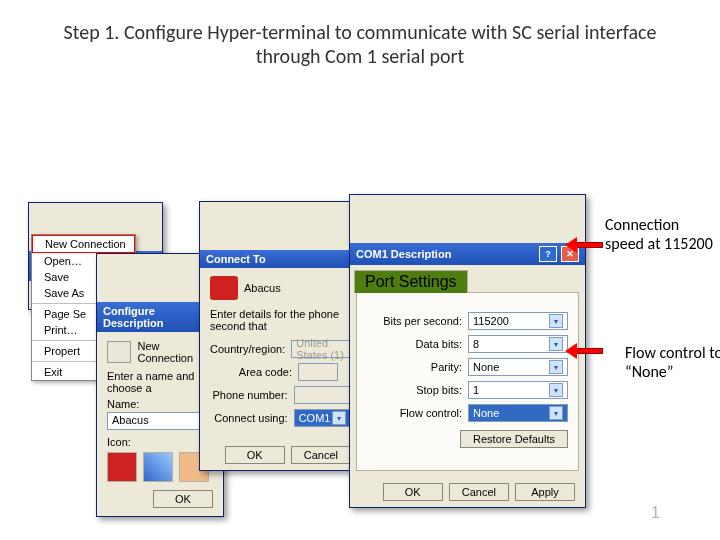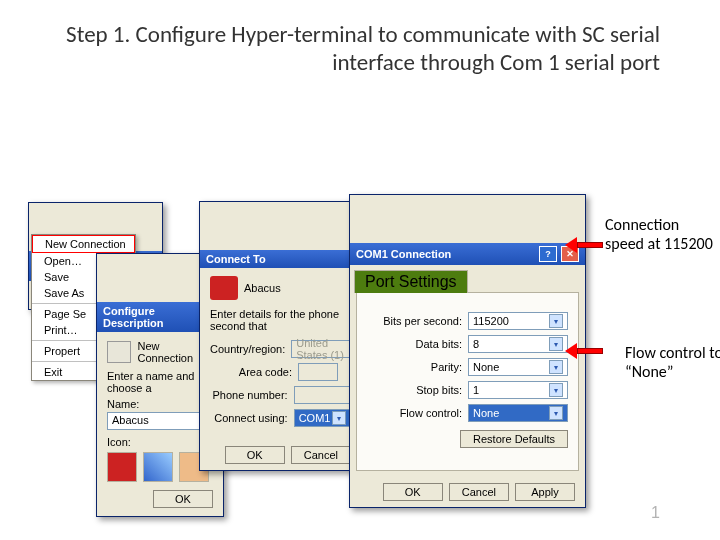--- a/index.html
+++ b/index.html
@@ -1,17 +1,17 @@
 <!DOCTYPE html>
 <html><head>
 <meta charset="utf-8">
 <style>
 * { box-sizing: border-box; margin: 0; padding: 0; }
 body { width: 720px; height: 540px; font-family: Tahoma, sans-serif; font-size: 11px; background: #fff; position: relative; overflow: hidden; }
-.slide-title { text-align: right; font-size: 23px; font-weight: 400; color: #333; padding: 20px 60px 0; font-family: Calibri, sans-serif; }
+.slide-title { text-align: center; font-size: 20px; font-weight: 400; color: #333; padding: 20px 60px 0; font-family: Calibri, sans-serif; }
 .page-num { position: absolute; bottom: 18px; right: 60px; color: #b3b3b3; font-size: 16px; }
 .win { position: absolute; background: #ece9d8; border: 1px solid #0a246a; box-shadow: 3px 3px 6px rgba(0,0,0,.4); }
 .titlebar { background: linear-gradient(#3a6ed5,#1f50b5); color: #fff; font-weight: bold; padding: 3px 6px; display: flex; align-items: center; gap: 4px; margin-top: 48px; }
 .titlebar .fill { flex: 1; }
 .titlebtn { width: 18px; height: 16px; background: #e35f4a; border: 1px solid #fff; display: inline-flex; align-items: center; justify-content: center; font-size: 9px; color: #fff; }
 .titlebtn.help { background: #2d6bd0; }
 .menubar { background: #ece9d8; padding: 2px 4px; }
 .menubar span { margin-right: 8px; }
 .filemenu { position: absolute; background: #fff; border: 1px solid #8a867a; font-size: 11px; min-width: 80px; box-shadow: 2px 2px 4px rgba(0,0,0,.3); }
 .filemenu div { padding: 2px 8px 2px 12px; }
@@ -129,21 +129,21 @@
       </div>
   </div>
   <div class="btnrow">
     <button class="btn">OK</button>
     <button class="btn">Cancel</button>
   </div>
 </div>
 
 <div class="win" style="left:349px; top:194px; width:237px;">
   <div class="titlebar">
-    <span>COM1 Connection</span>
+    <span>COM1 Description</span>
     <span class="fill"></span>
     <span class="titlebtn help">?</span>
     <span class="titlebtn">✕</span>
   </div>
   <div style="padding-top:4px;">
     <span class="tab">Port Settings</span>
   </div>
   <div class="group">
     <div class="row">
         <label style="width:95px;">Bits per second:</label>

